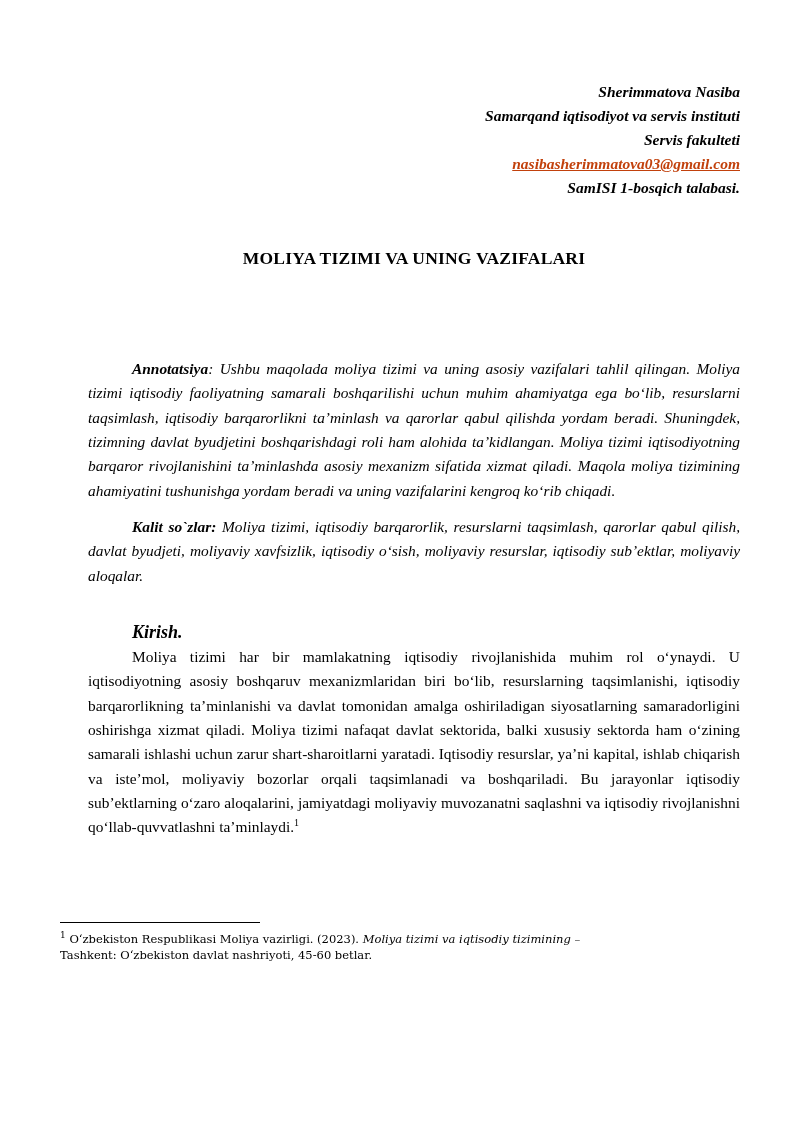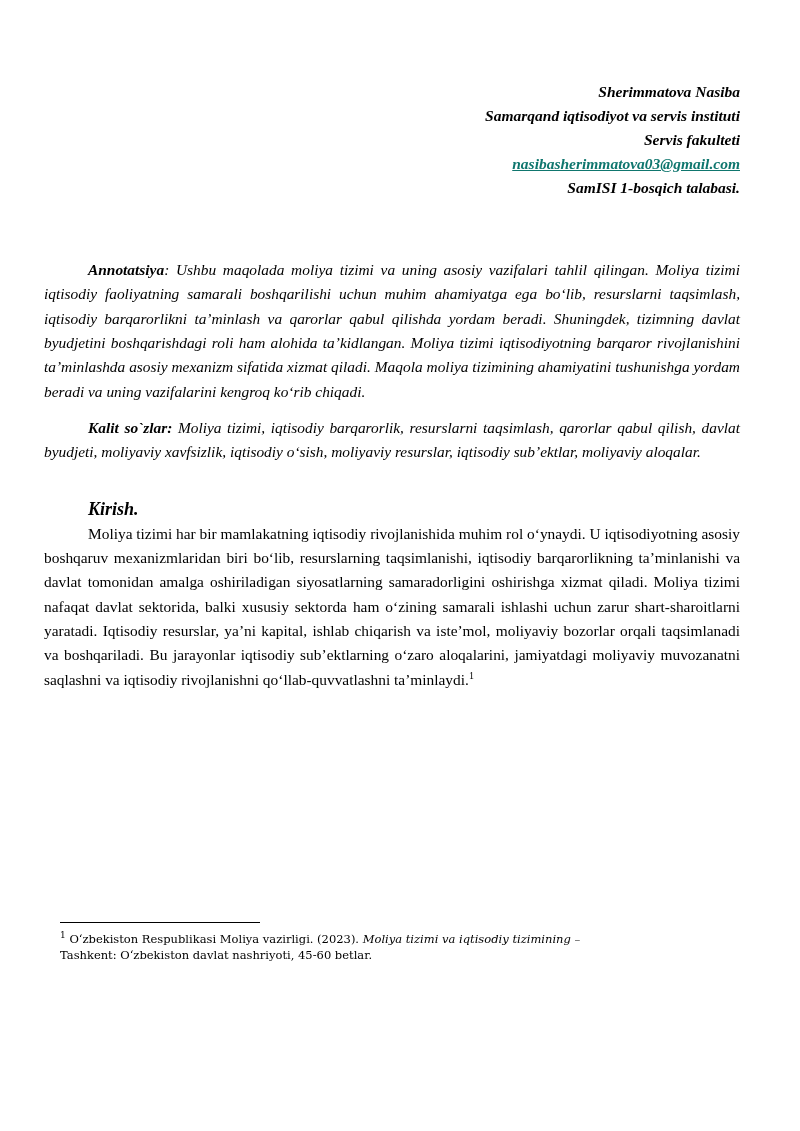--- a/index.html
+++ b/index.html
@@ -12,51 +12,51 @@
     height: 1131px;
     font-family: "Liberation Serif", serif;
     color: #000000;
     position: relative;
     overflow: hidden;
   }
   .page {
     box-sizing: border-box;
     width: 800px;
     height: 1012px;
-    padding: 60px 60px 20px 44px;
+    padding: 60px 60px 20px 88px;
     position: relative;
   }
   .header-block {
     text-align: right;
     font-weight: bold;
     font-style: italic;
     font-size: 15.5px;
     line-height: 1.55;
     margin-top: 20px;
   }
   .header-block div {
     white-space: nowrap;
   }
   .email-line a,
   .email-line .email {
-    color: #0f766e;
+    color: #c2410c;
     text-decoration: underline;
     font-style: italic;
     font-weight: bold;
   }
   .doc-title {
     text-align: center;
     font-weight: bold;
     font-size: 17.5px;
     letter-spacing: 0.2px;
     margin-top: 48px;
     margin-bottom: 0;
   }
   .body-block {
-    margin-top: 58px;
+    margin-top: 88px;
   }
   p.just {
     text-align: justify;
     font-size: 15.4px;
     line-height: 1.58;
     margin: 0 0 12px 0;
   }
   p.italic {
     font-style: italic;
   }
@@ -117,20 +117,21 @@
 <div class="page">
 
   <div class="header-block">
     <div>Sherimmatova Nasiba</div>
     <div>Samarqand iqtisodiyot va servis instituti</div>
     <div>Servis fakulteti</div>
     <div class="email-line"><span class="email">nasibasherimmatova03@gmail.com</span></div>
     <div>SamISI 1-bosqich talabasi.</div>
   </div>
 
+  <h1 class="doc-title">MOLIYA TIZIMI VA UNING VAZIFALARI</h1>
 
   <div class="body-block">
 
     <p class="just italic"><span class="indent"></span><span class="lead-bold">Annotatsiya</span><span>: Ushbu maqolada moliya tizimi va uning asosiy vazifalari tahlil qilingan. Moliya tizimi iqtisodiy faoliyatning samarali boshqarilishi uchun muhim ahamiyatga ega bo‘lib, resurslarni taqsimlash, iqtisodiy barqarorlikni ta’minlash va qarorlar qabul qilishda yordam beradi. Shuningdek, tizimning davlat byudjetini boshqarishdagi roli ham alohida ta’kidlangan. Moliya tizimi iqtisodiyotning barqaror rivojlanishini ta’minlashda asosiy mexanizm sifatida xizmat qiladi. Maqola moliya tizimining ahamiyatini tushunishga yordam beradi va uning vazifalarini kengroq ko‘rib chiqadi.</span></p>
 
     <p class="just italic kalit"><span class="indent"></span><span class="lead-bold">Kalit so`zlar:</span><span> Moliya tizimi, iqtisodiy barqarorlik, resurslarni taqsimlash, qarorlar qabul qilish, davlat byudjeti, moliyaviy xavfsizlik, iqtisodiy o‘sish, moliyaviy resurslar, iqtisodiy sub’ektlar, moliyaviy aloqalar.</span></p>
 
     <p class="kirish-head">Kirish.</p>
 
     <p class="just intro"><span class="indent"></span><span>Moliya tizimi har bir mamlakatning iqtisodiy rivojlanishida muhim rol o‘ynaydi. U iqtisodiyotning asosiy boshqaruv mexanizmlaridan biri bo‘lib, resurslarning taqsimlanishi, iqtisodiy barqarorlikning ta’minlanishi va davlat tomonidan amalga oshiriladigan siyosatlarning samaradorligini oshirishga xizmat qiladi. Moliya tizimi nafaqat davlat sektorida, balki xususiy sektorda ham o‘zining samarali ishlashi uchun zarur shart-sharoitlarni yaratadi. Iqtisodiy resurslar, ya’ni kapital, ishlab chiqarish va iste’mol, moliyaviy bozorlar orqali taqsimlanadi va boshqariladi. Bu jarayonlar iqtisodiy sub’ektlarning o‘zaro aloqalarini, jamiyatdagi moliyaviy muvozanatni saqlashni va iqtisodiy rivojlanishni qo‘llab-quvvatlashni ta’minlaydi.</span><span class="fn-sup">1</span></p>

